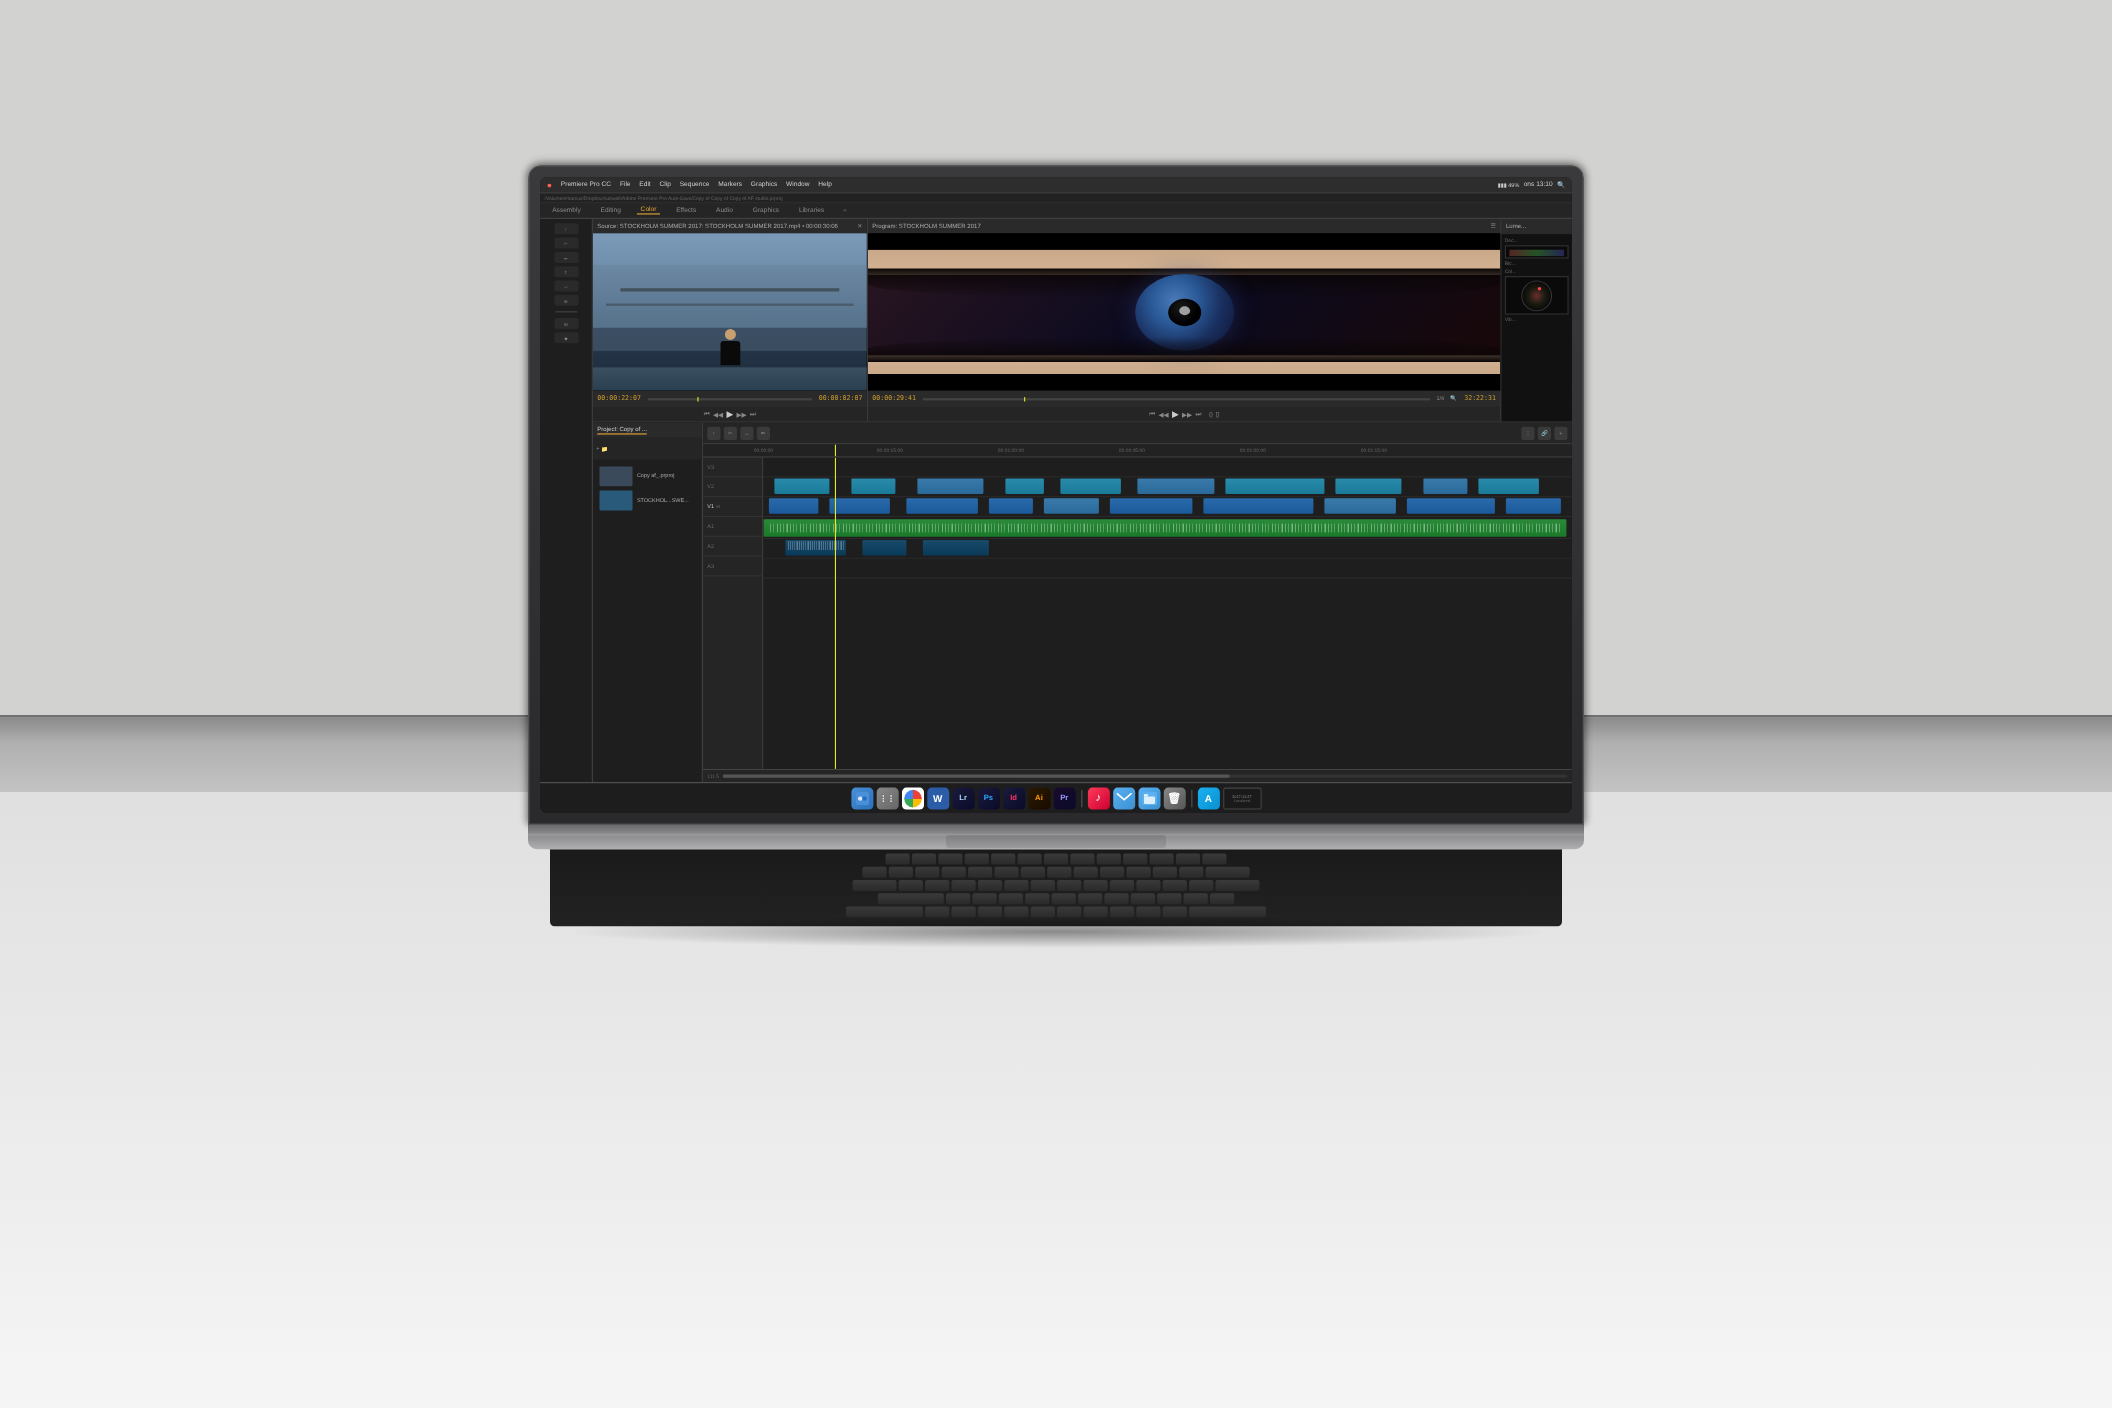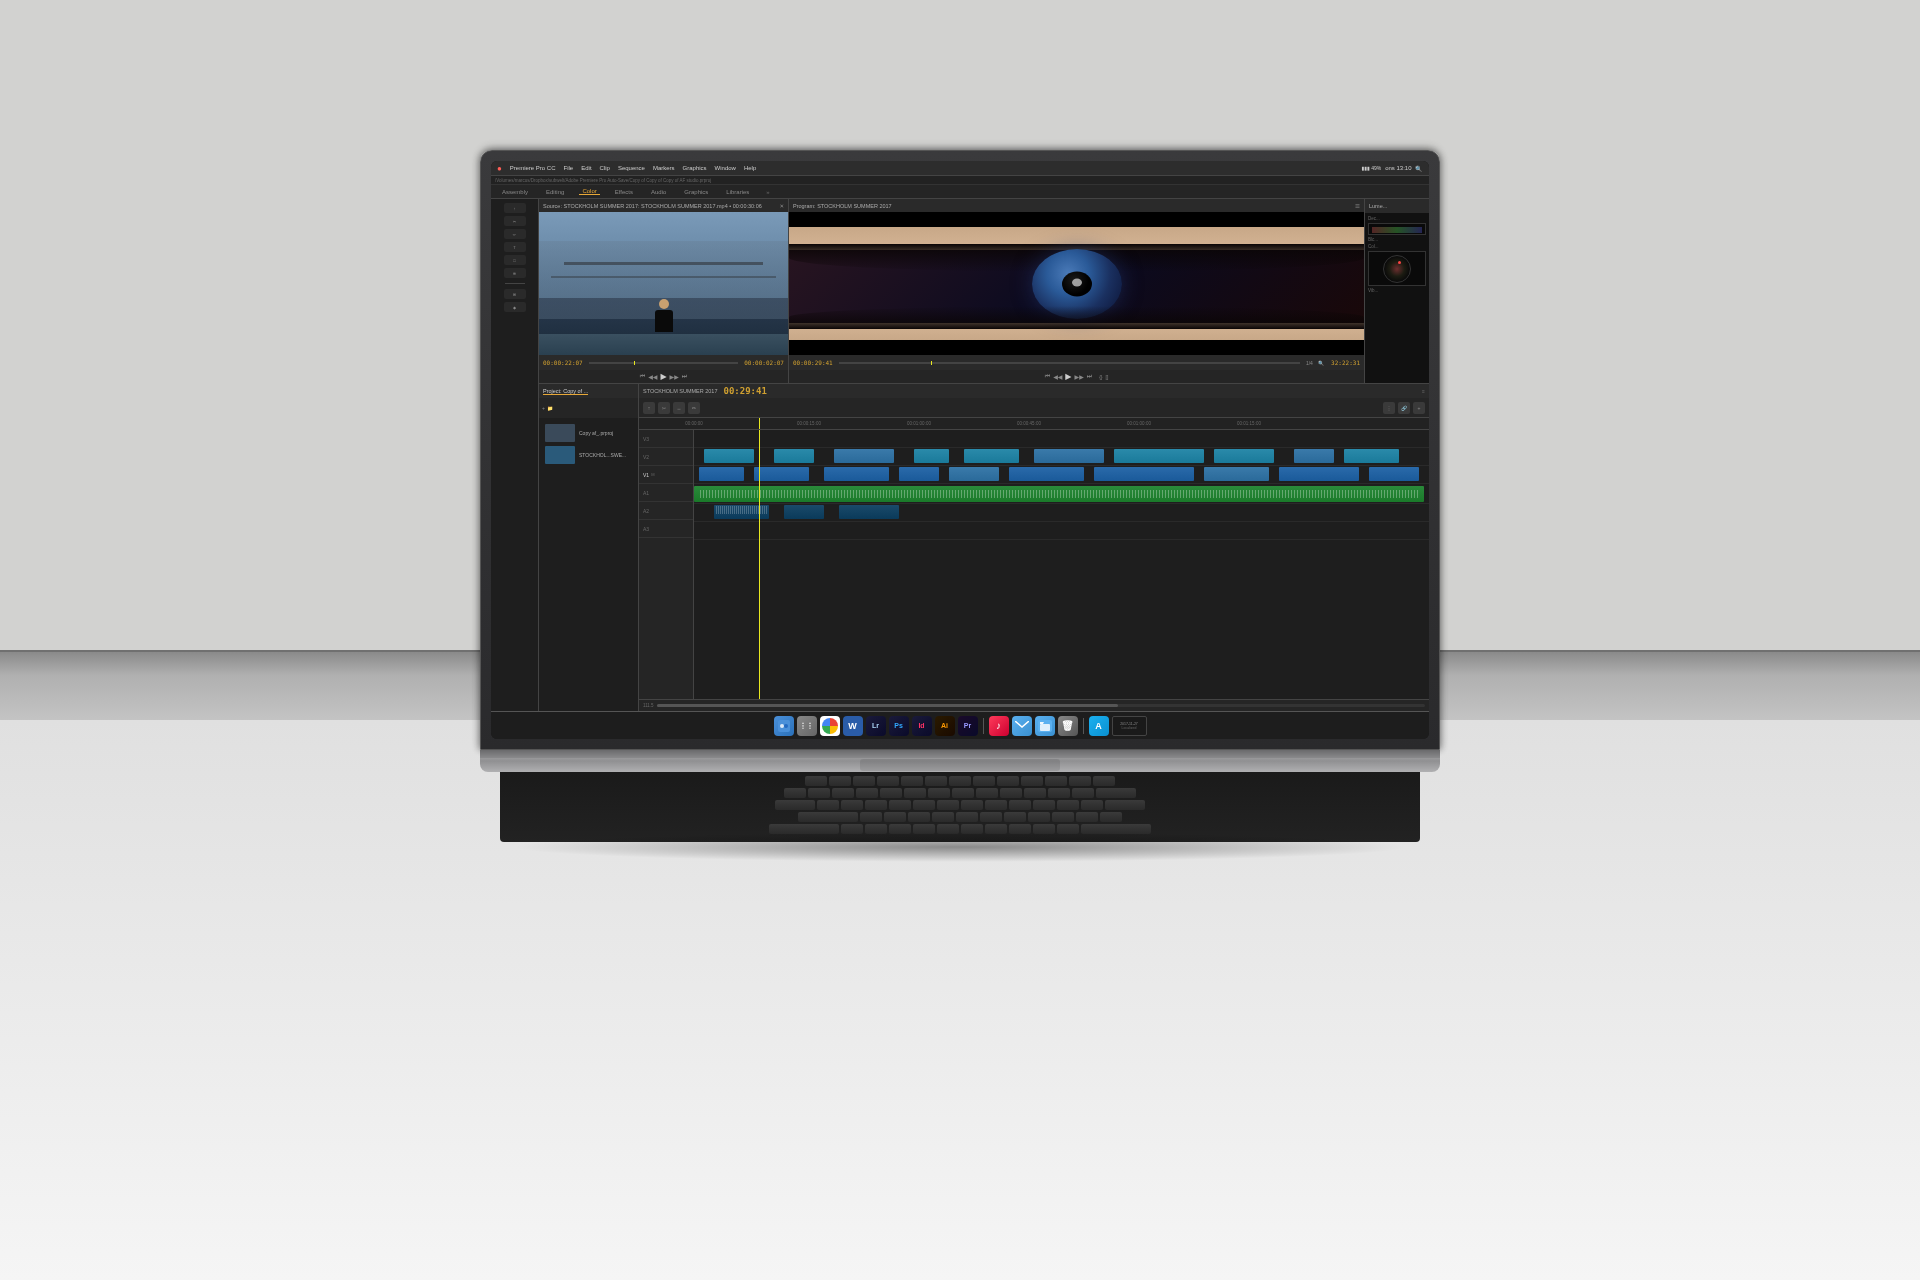--- a/index.html
+++ b/index.html
@@ -866,26 +866,20 @@
                   </div>
                   <div class="project-item">
                     <div class="project-thumb" style="background:#2a5a7a;"></div>
                     <span style="font-size:5px;">STOCKHOL...SWE...</span>
                   </div>
                 </div>
               </div>
 
               <div class="timeline-section-full">
 
-                <div class="timeline-header">
-                  <span>STOCKHOLM SUMMER 2017</span>
-                  <span class="timeline-timecode">00:29:41</span>
-                  <span style="flex:1;"></span>
-                  <span style="font-size:5px; color:#666;">≡</span>
-                </div>
 
                 <div class="timeline-tools">
                   <div class="tool-btn">↑</div>
                   <div class="tool-btn">✂</div>
                   <div class="tool-btn">↔</div>
                   <div class="tool-btn">✏</div>
                   <div style="flex:1;"></div>
                   <div class="tool-btn">⋮</div>
                   <div class="tool-btn">🔗</div>
                   <div class="tool-btn">+</div>

